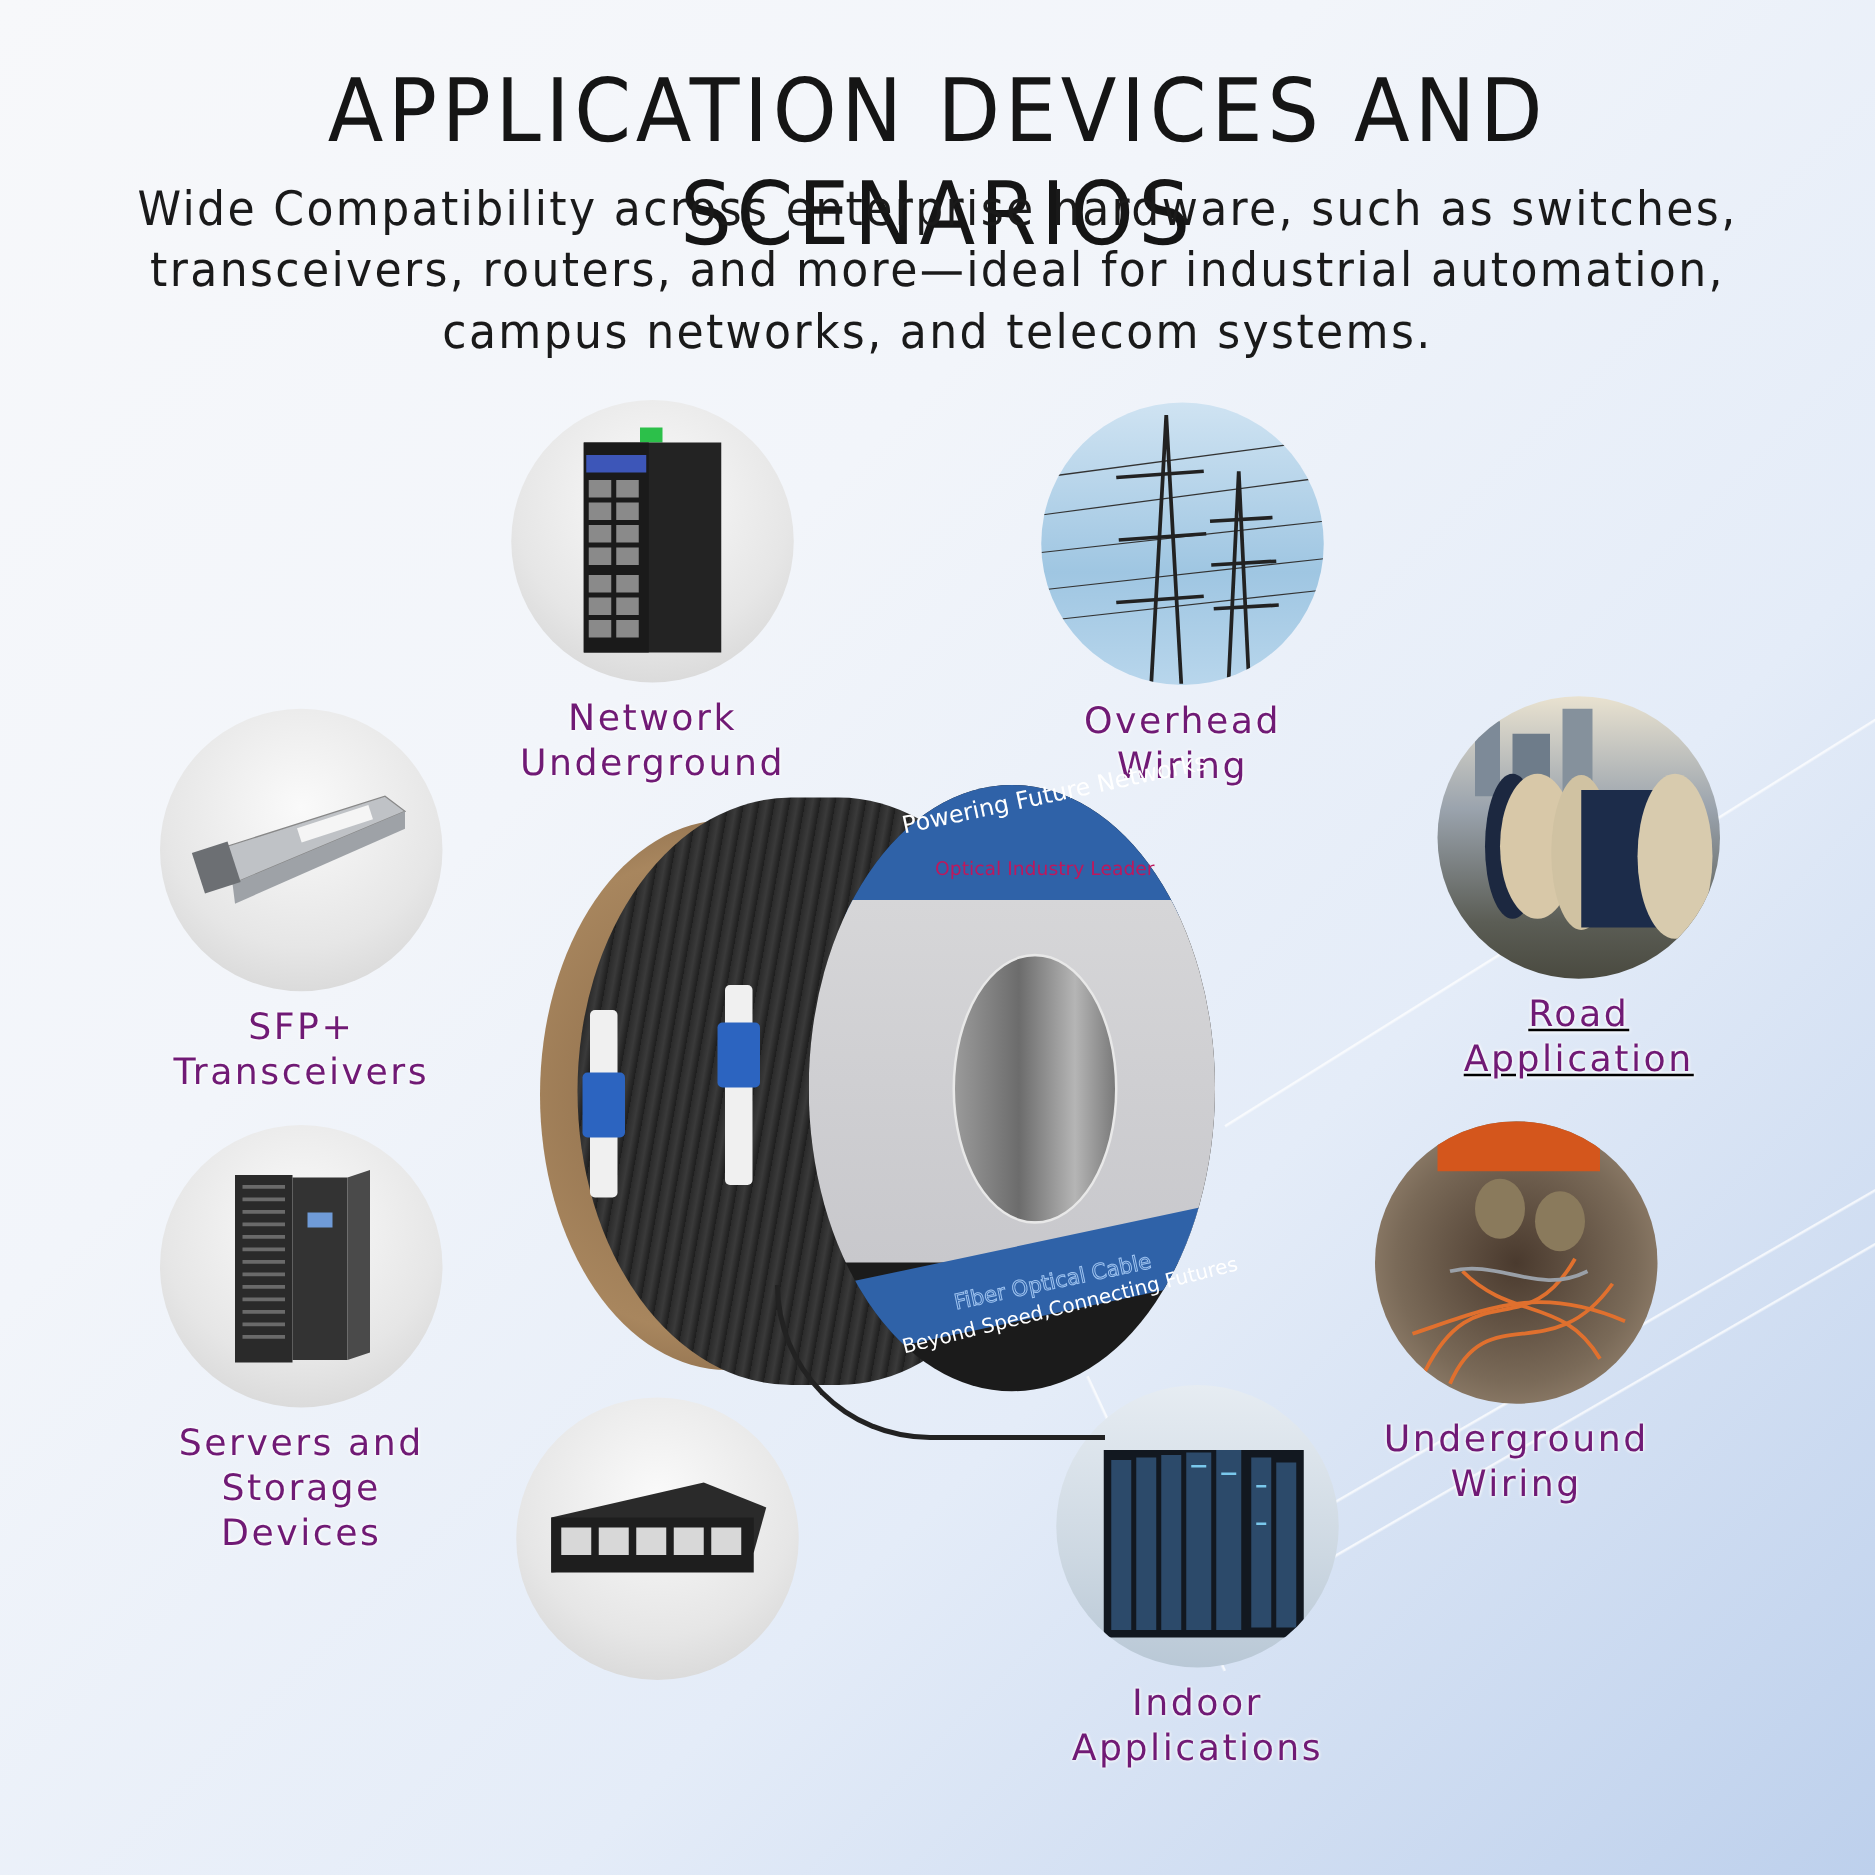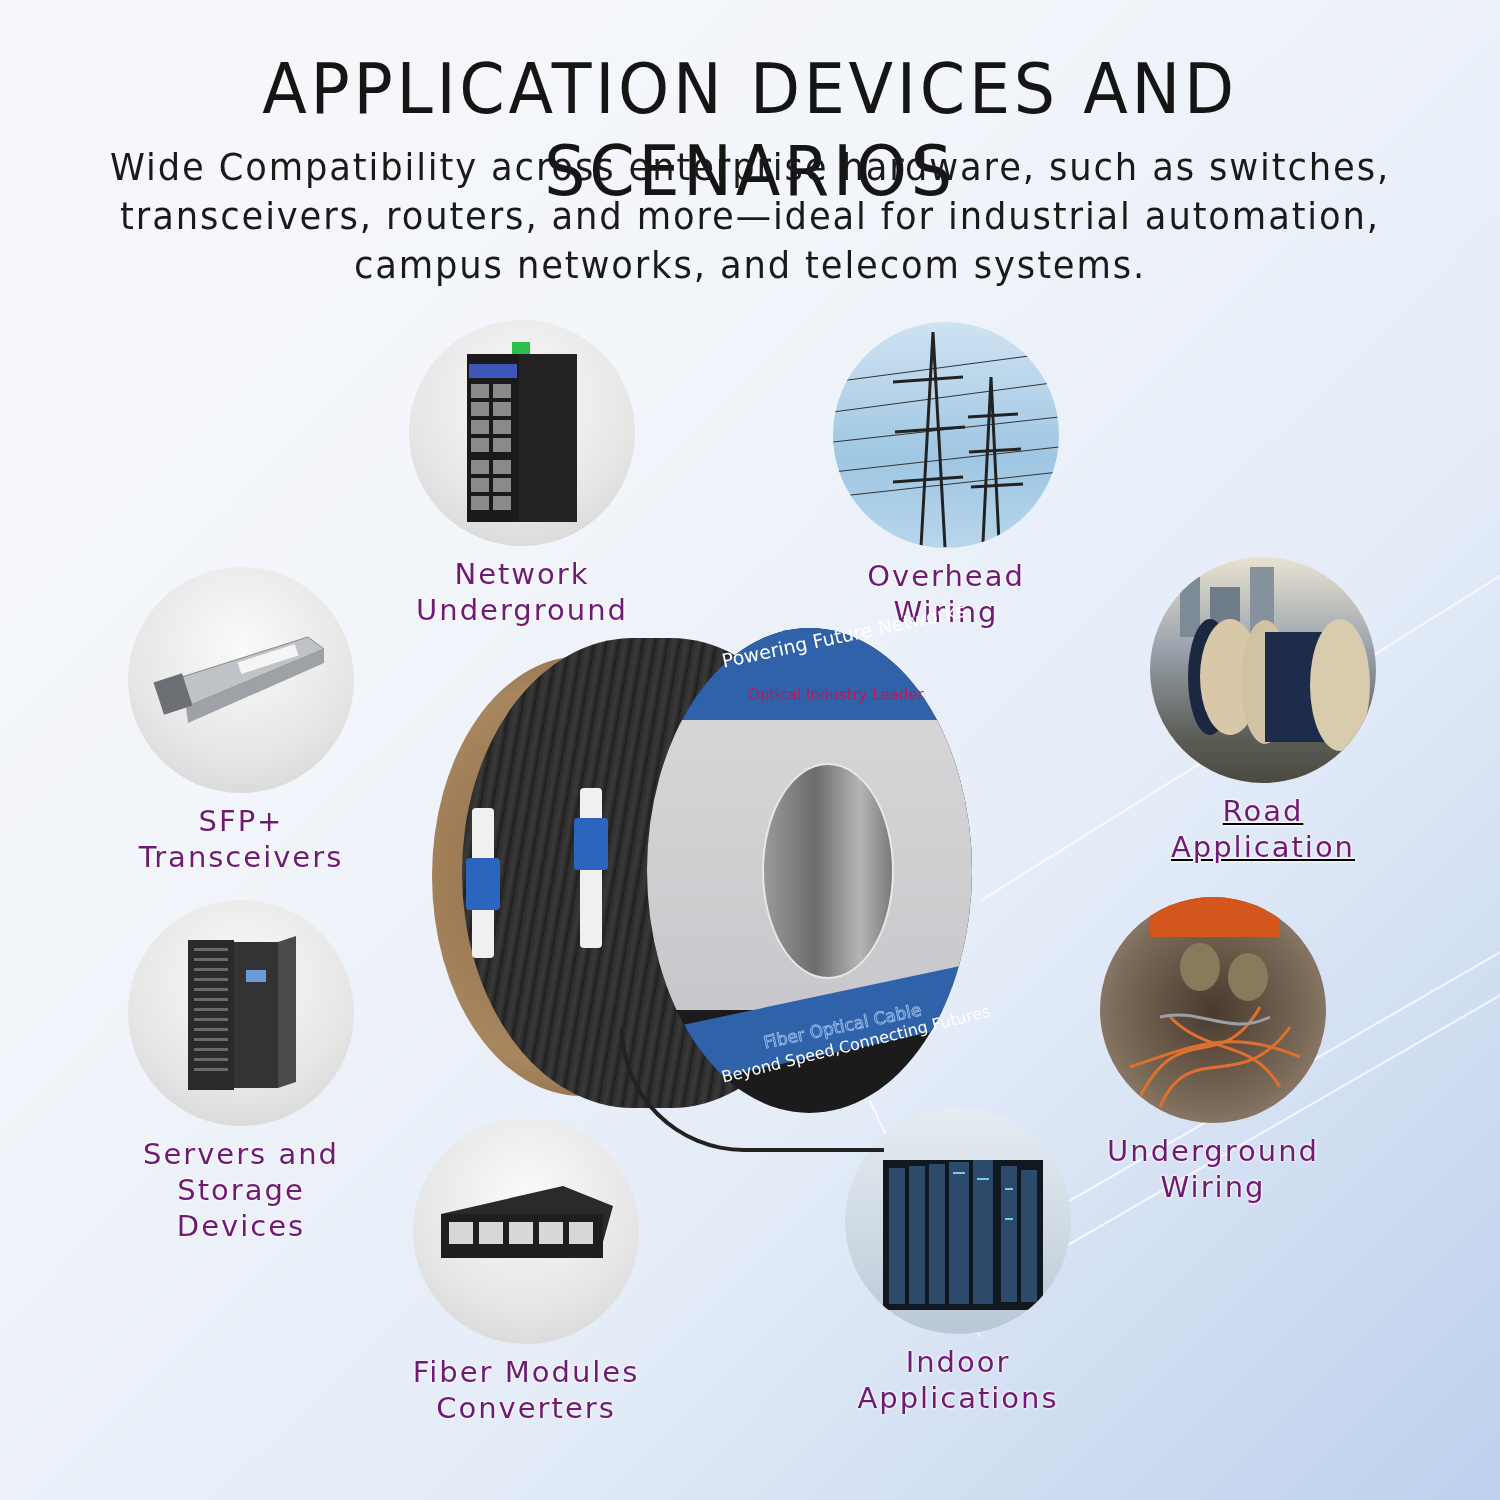--- a/index.html
+++ b/index.html
@@ -256,24 +256,20 @@
       <rect x="28" y="96" width="162" height="44" fill="#1e1e1e"></rect>
       <g fill="#d8d8d8">
         <rect x="36" y="104" width="24" height="22"></rect>
           <rect x="66" y="104" width="24" height="22"></rect>
         <rect x="96" y="104" width="24" height="22"></rect>
           <rect x="126" y="104" width="24" height="22"></rect>
         <rect x="156" y="104" width="24" height="22"></rect>
       </g>
     </svg>
   </div>
-  <div class="label">
-    <div>Fiber Modules</div>
-    <div>Converters</div>
-  </div>
 </div>
 
 <div class="app" style="left:828px;top:1108px;width:260px;">
   <div class="circle" style="background:linear-gradient(180deg,#e6ecf2 0%,#cdd8e2 60%,#b9c8d6 100%);">
     <svg width="226" height="226" viewBox="0 0 226 226">
       <rect x="38" y="52" width="160" height="150" fill="#121820"></rect>
       <g fill="#2c4a6a">
         <rect x="44" y="60" width="16" height="136"></rect>
           <rect x="64" y="58" width="16" height="138"></rect>
         <rect x="84" y="56" width="16" height="140"></rect>

